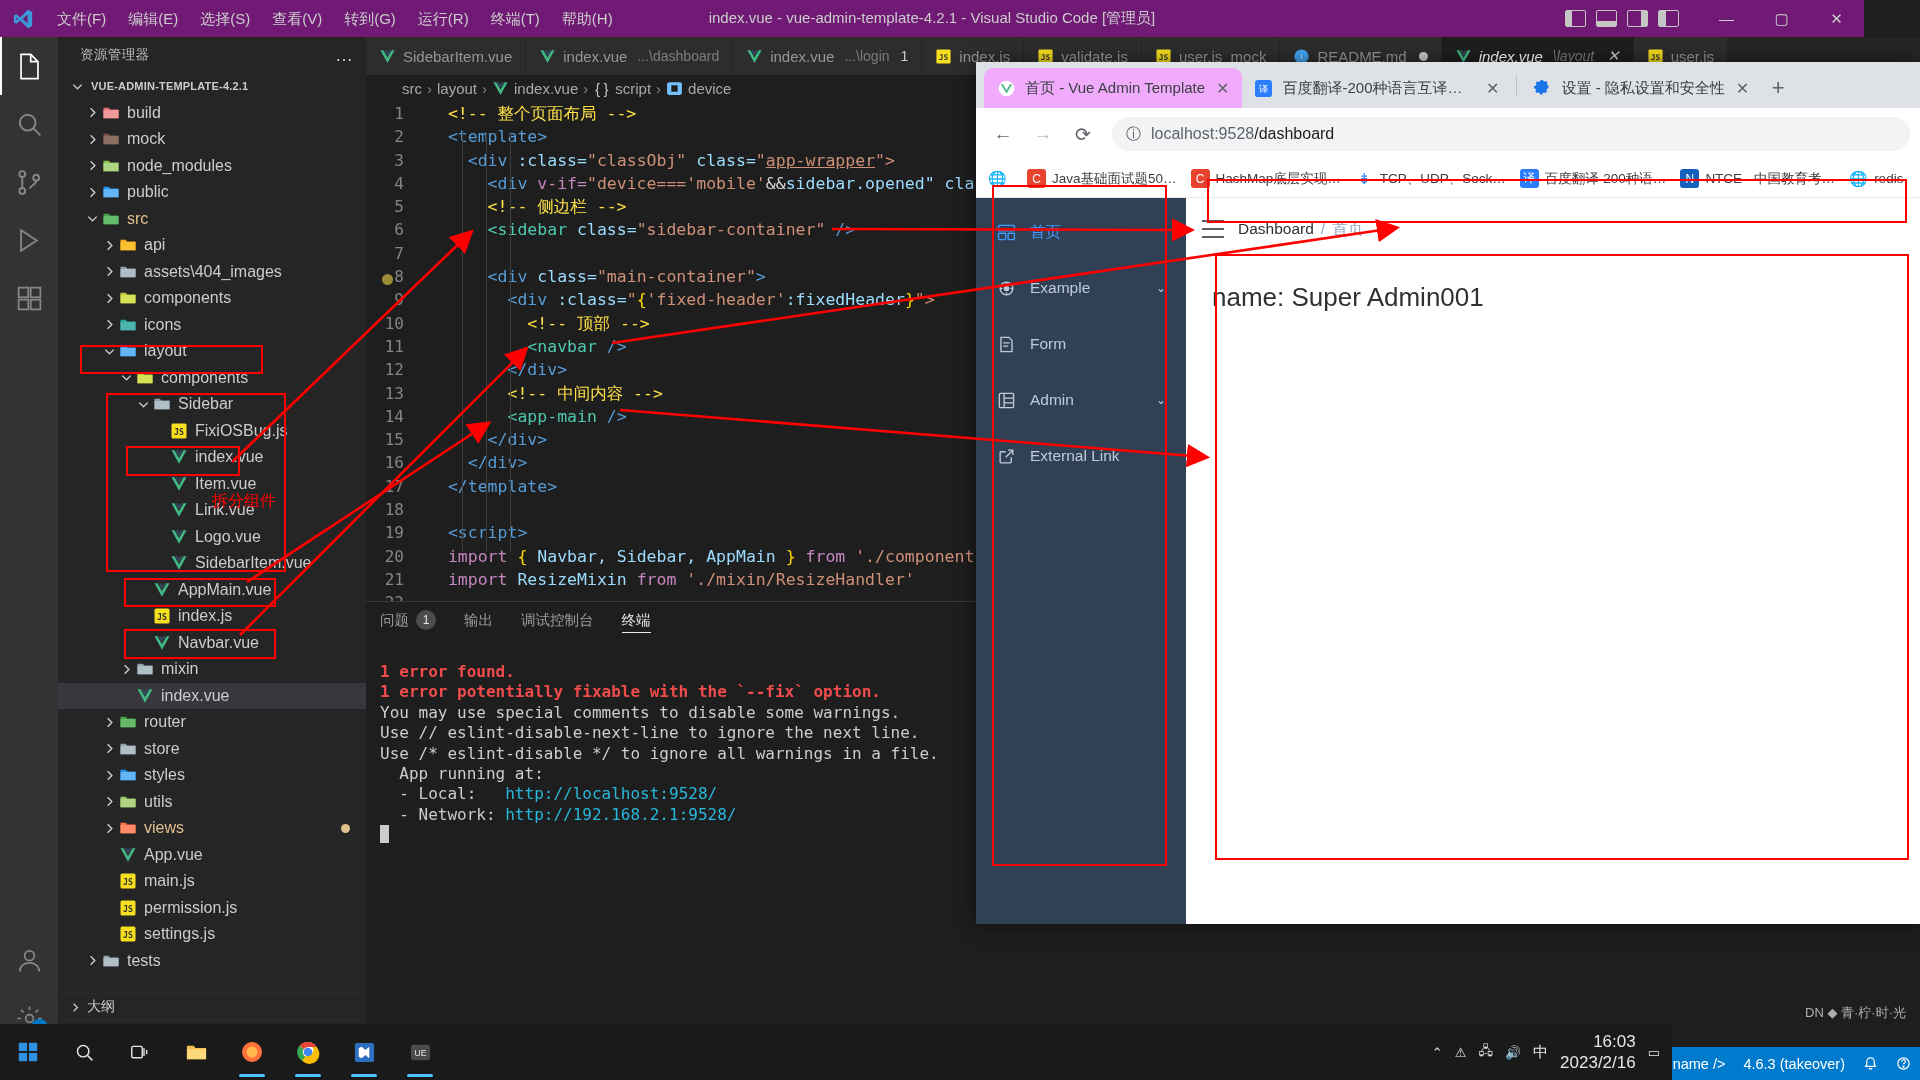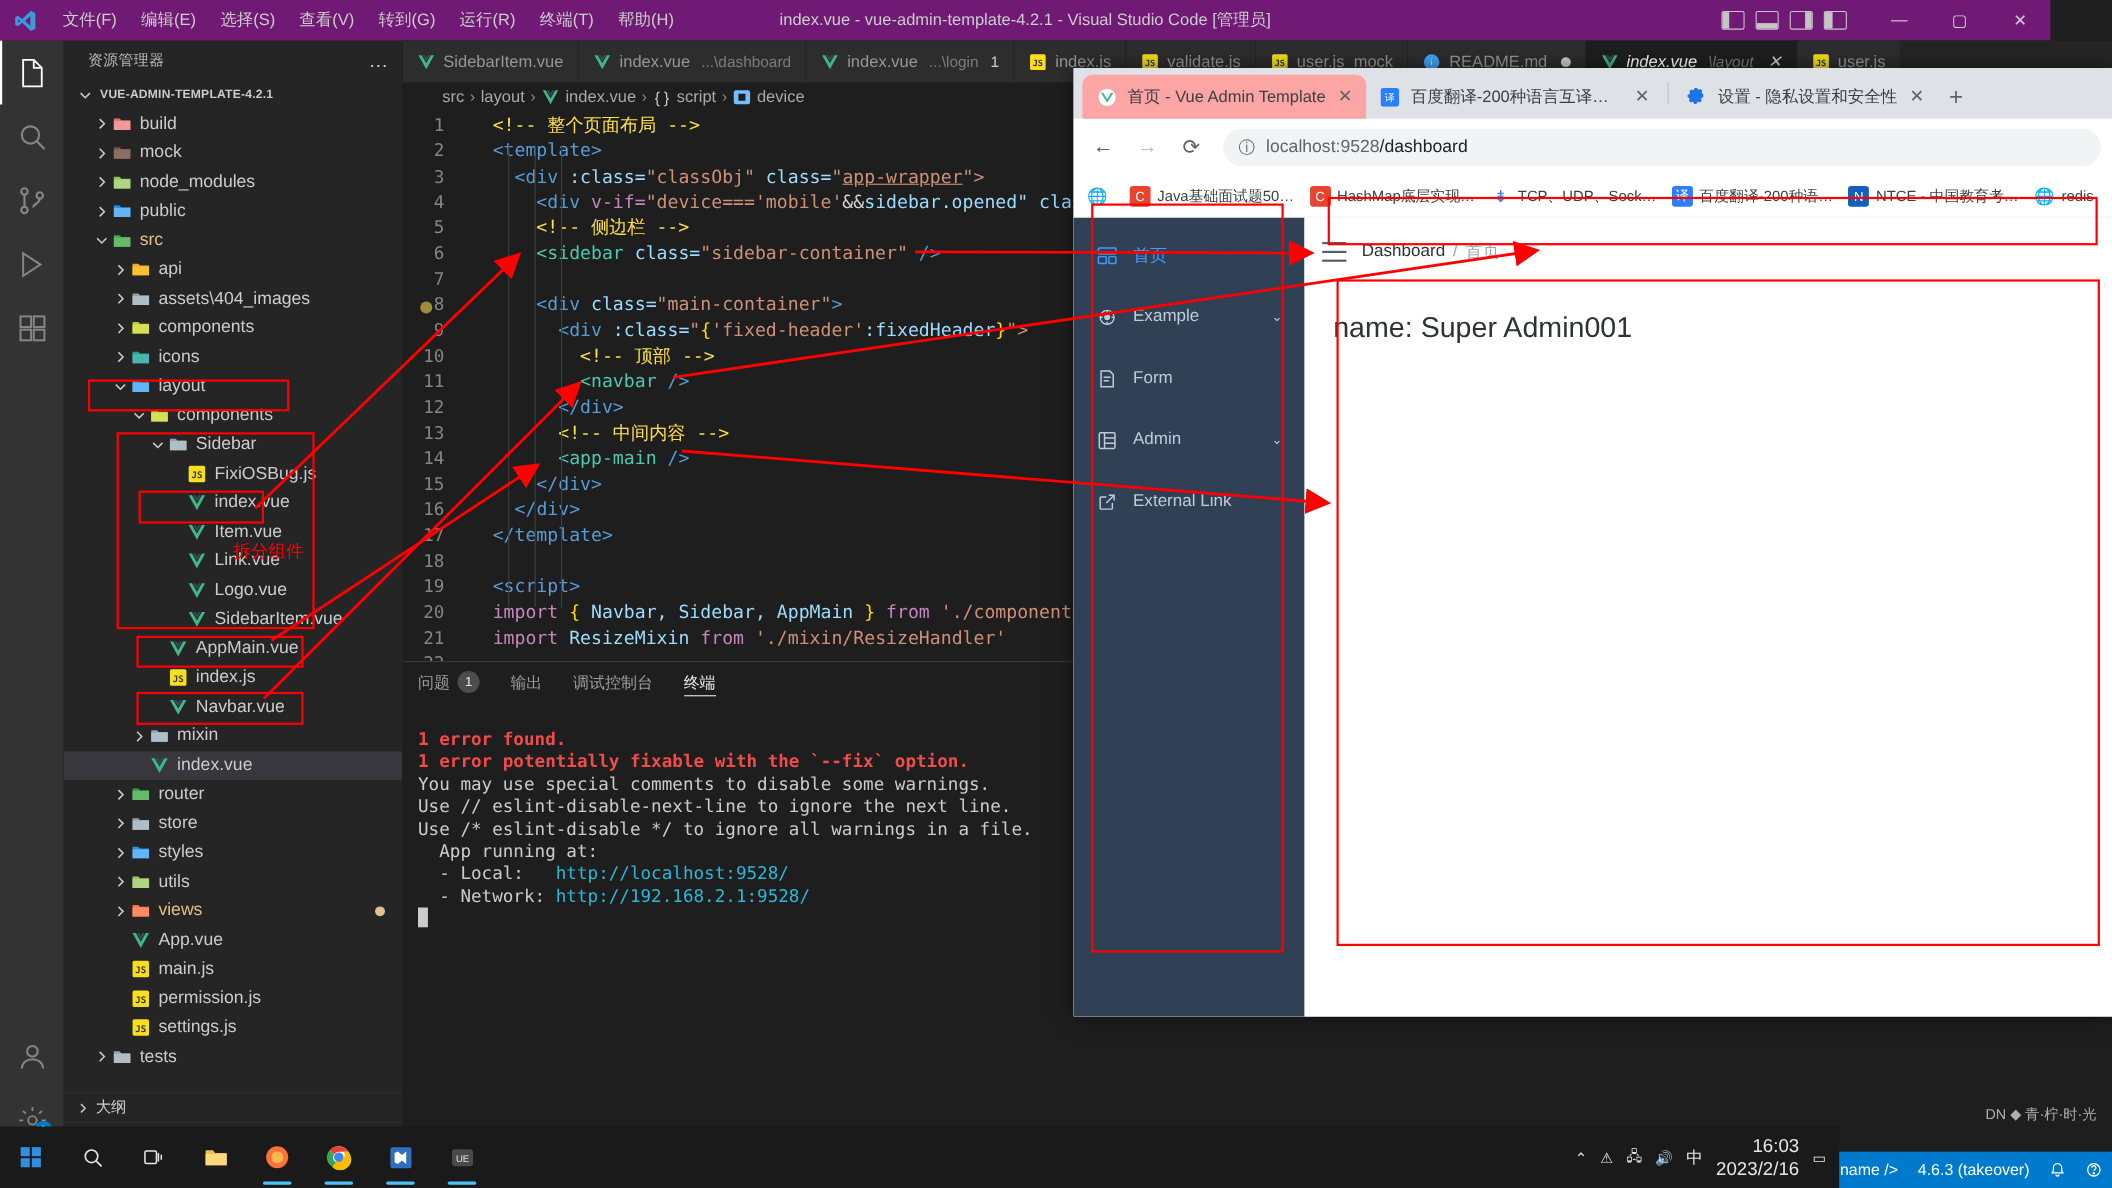--- a/index.html
+++ b/index.html
@@ -142,21 +142,21 @@
   
   .chrome {
     position: absolute; left: 976px; top: 62px; width: 944px; height: 862px;
     background: #ffffff; box-shadow: 0 0 18px rgba(0,0,0,.55);
   }
   .ch-tabstrip { height: 46px; background: #dee1e6; display: flex; align-items: flex-end; padding-left: 8px; }
   .ch-tab {
     height: 40px; display: flex; align-items: center; gap: 9px; padding: 0 12px;
     border-radius: 9px 9px 0 0; font-size: 15px; color: #3c4043; max-width: 270px; position: relative;
   }
-  .ch-tab.active { background: #fca5a5; }
+  .ch-tab.active { background: #f0abfc; }
   .ch-tab .fav { width: 20px; height: 20px; flex: none; display: flex; align-items: center; justify-content: center; }
   .ch-tab .txt { overflow: hidden; text-overflow: ellipsis; white-space: nowrap; }
   .ch-tab .cls { font-size: 16px; color: #5f6368; margin-left: 2px; }
   .ch-tabdiv { width: 1px; height: 20px; background: #bdc1c6; align-self: center; margin: 0 4px; }
   .ch-newtab { width: 34px; height: 34px; display: flex; align-items: center; justify-content: center; font-size: 22px; color: #5f6368; margin-bottom: 3px; }
   .ch-toolbar { height: 52px; background: #ffffff; display: flex; align-items: center; padding: 0 10px; gap: 6px; }
   .ch-btn { width: 34px; height: 34px; border-radius: 50%; display: flex; align-items: center; justify-content: center; color: #5f6368; font-size: 19px; }
   .ch-btn.dim { color: #bdc1c6; }
   .ch-omni {
     flex: 1; height: 34px; background: #f1f3f4; border-radius: 17px;

